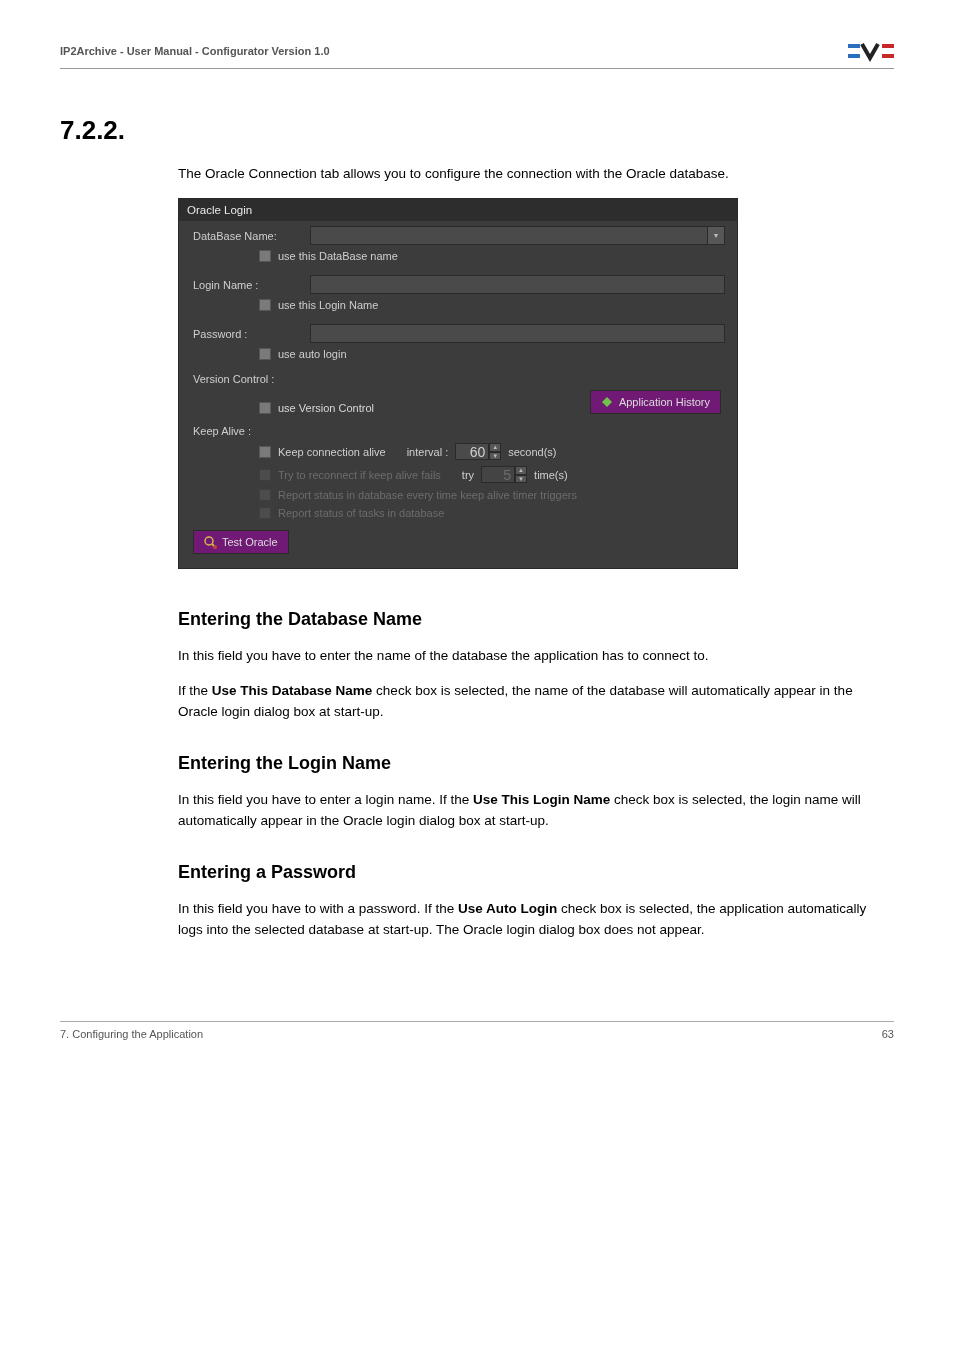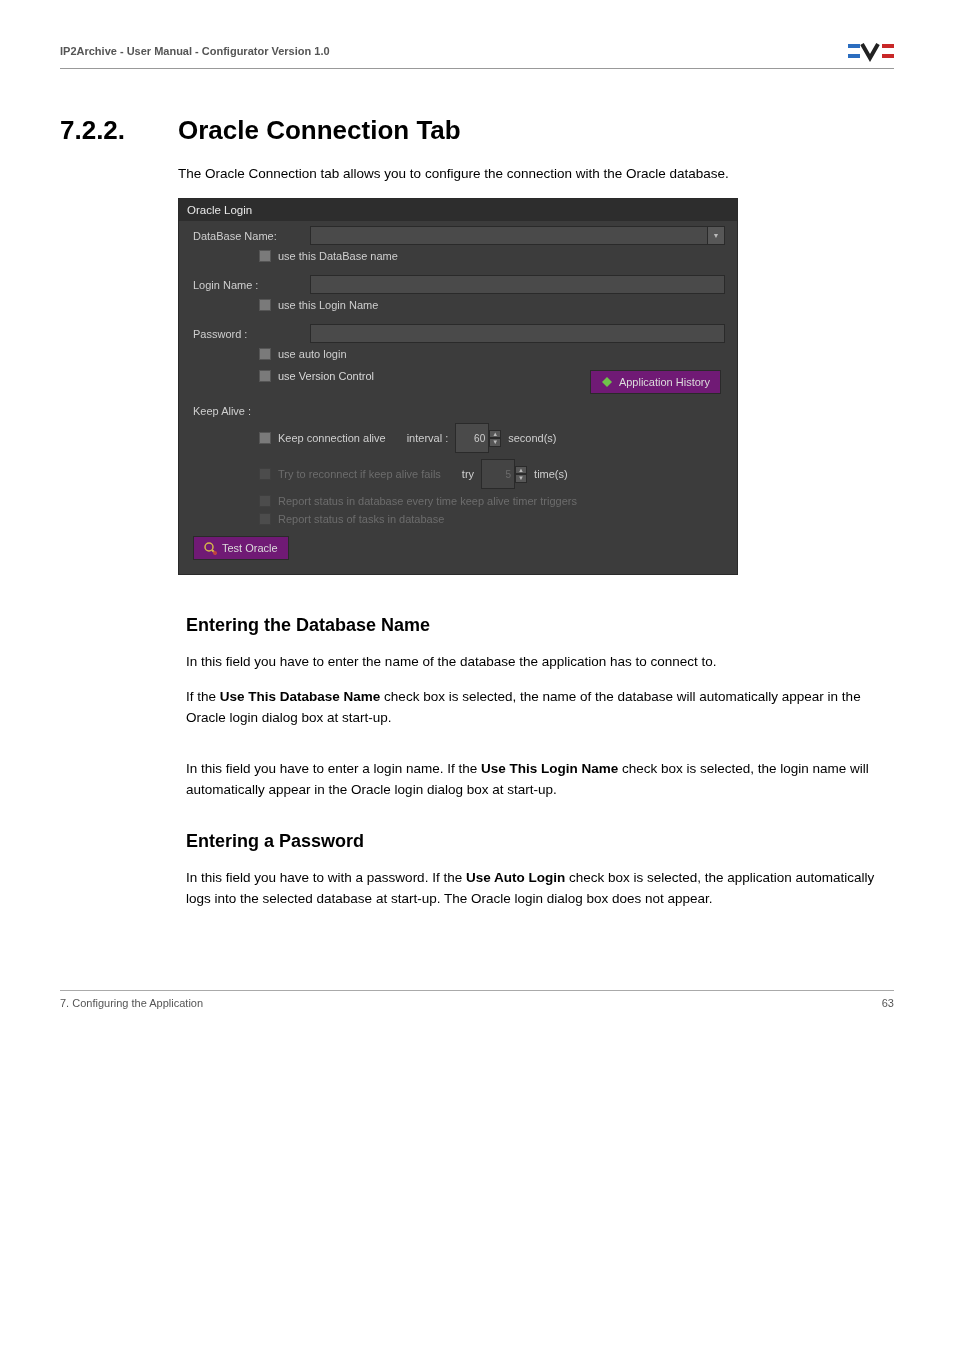--- a/index.html
+++ b/index.html
@@ -22,33 +22,33 @@
   .lbl { width: 117px; color: #cfcfcf; }
   .input-slot { flex: 1; height: 19px; background: #4a4a4a; border: 1px solid #2a2a2a; }
   .dd { width: 18px; height: 19px; background: #575757; border: 1px solid #2a2a2a; display: flex; align-items: center; justify-content: center; color: #bbb; font-size: 7px; margin-left: -1px; }
   .sub { padding: 2px 12px 8px 80px; display: flex; align-items: center; gap: 7px; color: #cfcfcf; }
   .chk { width: 12px; height: 12px; background: #7a7a7a; border: 1px solid #555; display: inline-block; flex-shrink: 0; }
   .chk.disabled { background: #4c4c4c; border-color: #3f3f3f; }
   .disabled-text { color: #6c6c6c; }
   .keep-group { padding-left: 80px; }
   .krow { display: flex; align-items: center; gap: 7px; padding: 3px 12px 3px 0; color: #cfcfcf; }
   .spin { display: inline-flex; align-items: center; }
-  .spin-box { width: 34px; height: 30px; background: #4a4a4a; border: 1px solid #2a2a2a; color: #cfcfcf; display: flex; align-items: center; justify-content: flex-end; padding-right: 3px; font-size: 10px; }
+  .spin-box { width: 34px; height: 17px; background: #4a4a4a; border: 1px solid #2a2a2a; color: #cfcfcf; display: flex; align-items: center; justify-content: flex-end; padding-right: 3px; font-size: 14px; }
   .spin-box.disabled { color: #6c6c6c; background: #444; }
   .spin-btns { display: flex; flex-direction: column; }
   .sb { width: 12px; height: 8.5px; background: #575757; border: 1px solid #2a2a2a; font-size: 6px; line-height: 6px; color: #bbb; text-align: center; }
   .btn { display: inline-flex; align-items: center; gap: 6px; background: #701a75; border: 1px solid #2a2a2a; color: #dcdcdc; padding: 5px 10px; font-size: 11px; cursor: pointer; }
   .btn .ico { width: 12px; height: 12px; display: inline-block; }
   .hist-btn-wrap { display: flex; justify-content: flex-end; flex: 1; padding-right: 4px; }
-  .vc-row { display: flex; align-items: flex-start; padding: 2px 12px 6px 80px; }
+  .vc-row { display: flex; align-items: flex-end; padding: 2px 12px 6px 80px; }
   .test-row { padding: 8px 0 0 14px; }
 
   h3.sub-heading { font-size: 18px; font-weight: bold; margin: 10px 0 16px; }
   .para { font-size: 13.5px; line-height: 1.55; margin-bottom: 14px; }
-  .block { margin-bottom: 30px; margin-left: 8px; }
+  .block { margin-bottom: 30px; }
 
   .footer { display: flex; justify-content: space-between; border-top: 1px solid #aaa; margin-top: 80px; padding-top: 6px; font-size: 11px; color: #555; }
 </style>
 </head>
 <body>
 
 <div class="page">
   <div class="header-bar">
     <div class="header-text">IP2Archive - User Manual - Configurator Version 1.0</div>
     <div class="logo">
@@ -57,21 +57,20 @@
         <rect x="0" y="14" width="12" height="4" fill="#2b6dbf"></rect>
         <path d="M14 4 L22 18 L30 4" stroke="#222" stroke-width="4" fill="none"></path>
         <rect x="34" y="4" width="12" height="4" fill="#c82727"></rect>
         <rect x="34" y="14" width="12" height="4" fill="#c82727"></rect>
       </svg>
     </div>
   </div>
 
   <div class="section-row">
     <div class="sec-num">7.2.2.</div>
-    <div class="sec-title">Oracle Connection Tab</div>
   </div>
 
   <div class="indent">
     <p class="intro">The Oracle Connection tab allows you to configure the connection with the Oracle database.</p>
 
     <div class="panel">
       <div class="panel-title">Oracle Login</div>
 
       <div class="row">
         <div class="lbl">DataBase Name:</div>
@@ -94,20 +93,23 @@
 
       <div class="row">
         <div class="lbl">Password :</div>
         <div class="input-slot"></div>
       </div>
       <div class="sub">
         <span class="chk"></span>
         <span>use auto login</span>
       </div>
 
+      <div class="row">
+        <div class="lbl">Version Control :</div>
+      </div>
       <div class="vc-row">
         <span class="chk"></span>
         <span style="margin-left:7px">use Version Control</span>
         <div class="hist-btn-wrap">
           <div class="btn">
             <span class="ico">
               <svg width="12" height="12" viewBox="0 0 12 12">
                   <path d="M6 1 L11 6 L6 11 L1 6 Z" fill="#6fc24a"></path>
                 </svg>
             </span>
@@ -170,20 +172,21 @@
       </div>
     </div>
 
     <div class="block">
       <h3 class="sub-heading">Entering the Database Name</h3>
       <p class="para">In this field you have to enter the name of the database the application has to connect to.</p>
       <p class="para"><span>If the </span><b>Use This Database Name</b><span> check box is selected, the name of the database will automatically appear in the Oracle login dialog box at start-up.</span></p>
     </div>
 
     <div class="block">
+      <h3 class="sub-heading">Entering the Login Name</h3>
       <p class="para"><span>In this field you have to enter a login name. If the </span><b>Use This Login Name</b><span> check box is selected, the login name will automatically appear in the Oracle login dialog box at start-up.</span></p>
     </div>
 
     <div class="block">
       <h3 class="sub-heading">Entering a Password</h3>
       <p class="para"><span>In this field you have to with a password. If the </span><b>Use Auto Login</b><span> check box is selected, the application automatically logs into the selected database at start-up. The Oracle login dialog box does not appear.</span></p>
     </div>
   </div>
 
   <div class="footer">

